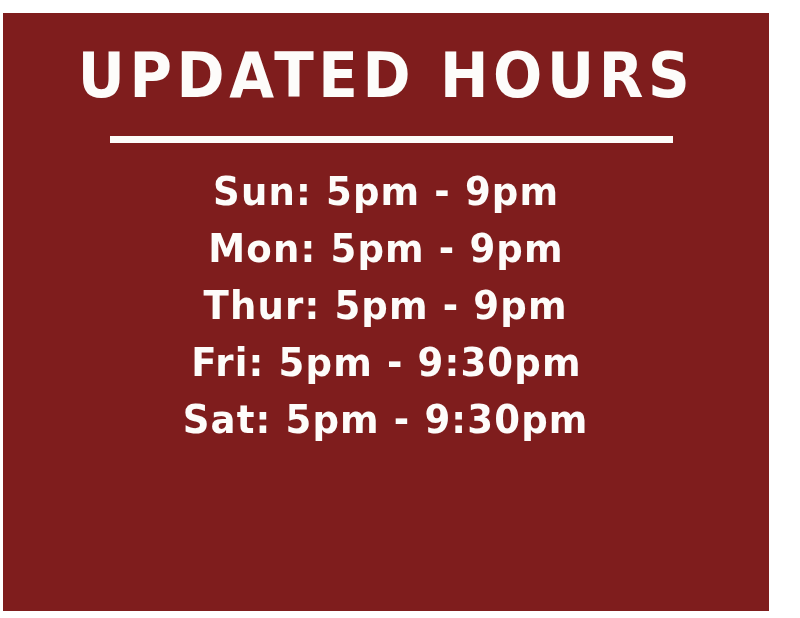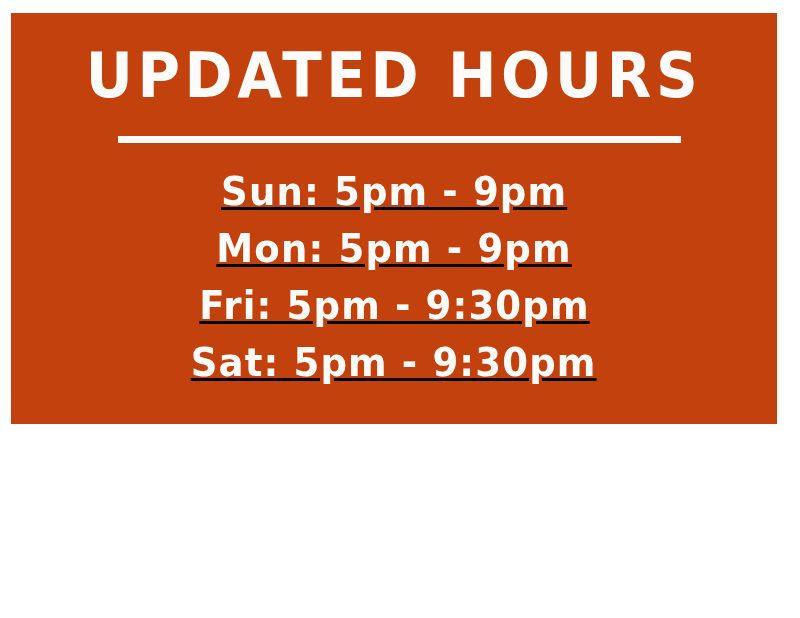--- a/index.html
+++ b/index.html
@@ -17,25 +17,25 @@
   #sign-canvas {
     position: relative;
     width: 800px;
     height: 618px;
     background: #ffffff;
   }
 
   
   #hours-panel {
     position: absolute;
-    left: 11px;
+    left: 3px;
     top: 13px;
     width: 766px;
-    height: 411px;
-    background: #c2410c;
+    height: 598px;
+    background: #7f1d1d;
     box-sizing: border-box;
     overflow: hidden;
   }
 
   
   #poster-header {
     position: absolute;
     left: 0;
     top: 0;
     width: 100%;
@@ -72,21 +72,20 @@
 
   
   #hours-list {
     position: absolute;
     left: 0;
     top: 150px;
     width: 100%;
     list-style: none;
     margin: 0;
     padding: 0;
-    text-decoration: underline;
   }
 
   .hours-row {
     height: 57px;
     display: flex;
     align-items: center;
     justify-content: center;
     white-space: nowrap;
   }
 
@@ -119,20 +118,23 @@
       <li class="hours-row">
         <span class="hours-text">Sun: 5pm - 9pm</span>
       </li>
 
       <li class="hours-row">
         <span class="hours-text">Mon: 5pm - 9pm</span>
       </li>
 
 
 
+      <li class="hours-row">
+        <span class="hours-text">Thur: 5pm - 9pm</span>
+      </li>
 
       <li class="hours-row">
         <span class="hours-text">Fri: 5pm - 9:30pm</span>
       </li>
 
       <li class="hours-row">
         <span class="hours-text">Sat: 5pm - 9:30pm</span>
       </li>
 
     </ul>

